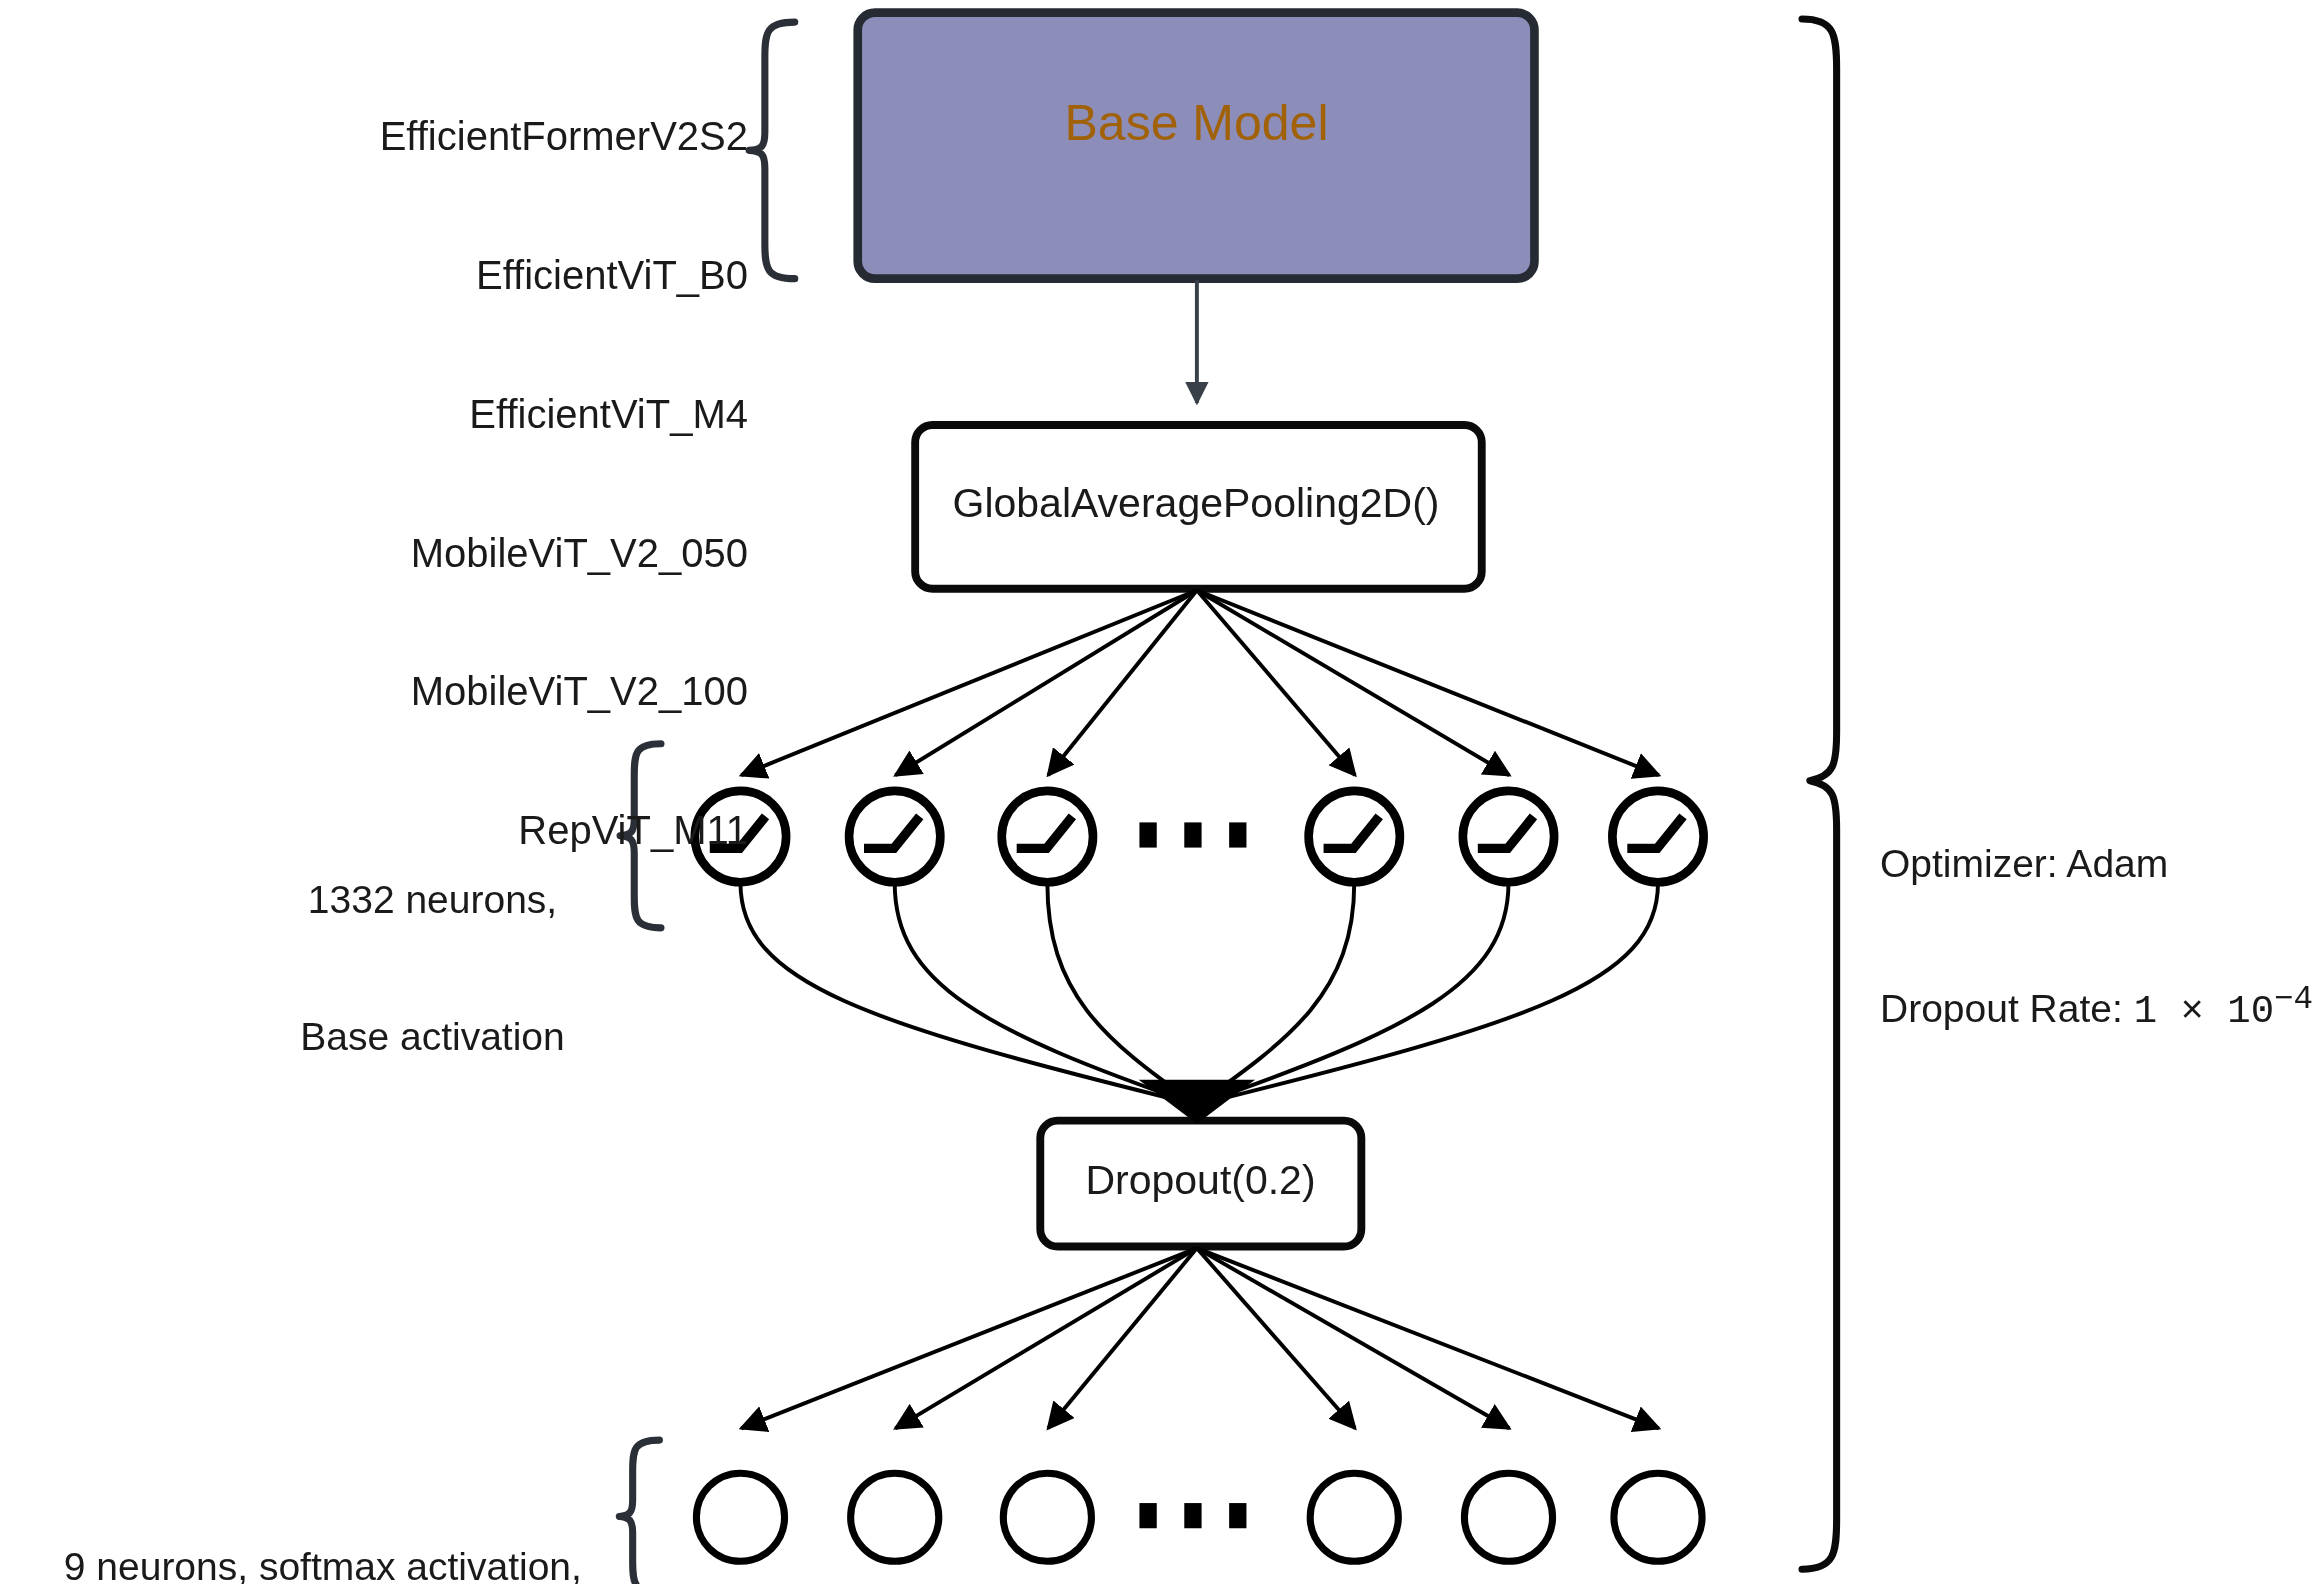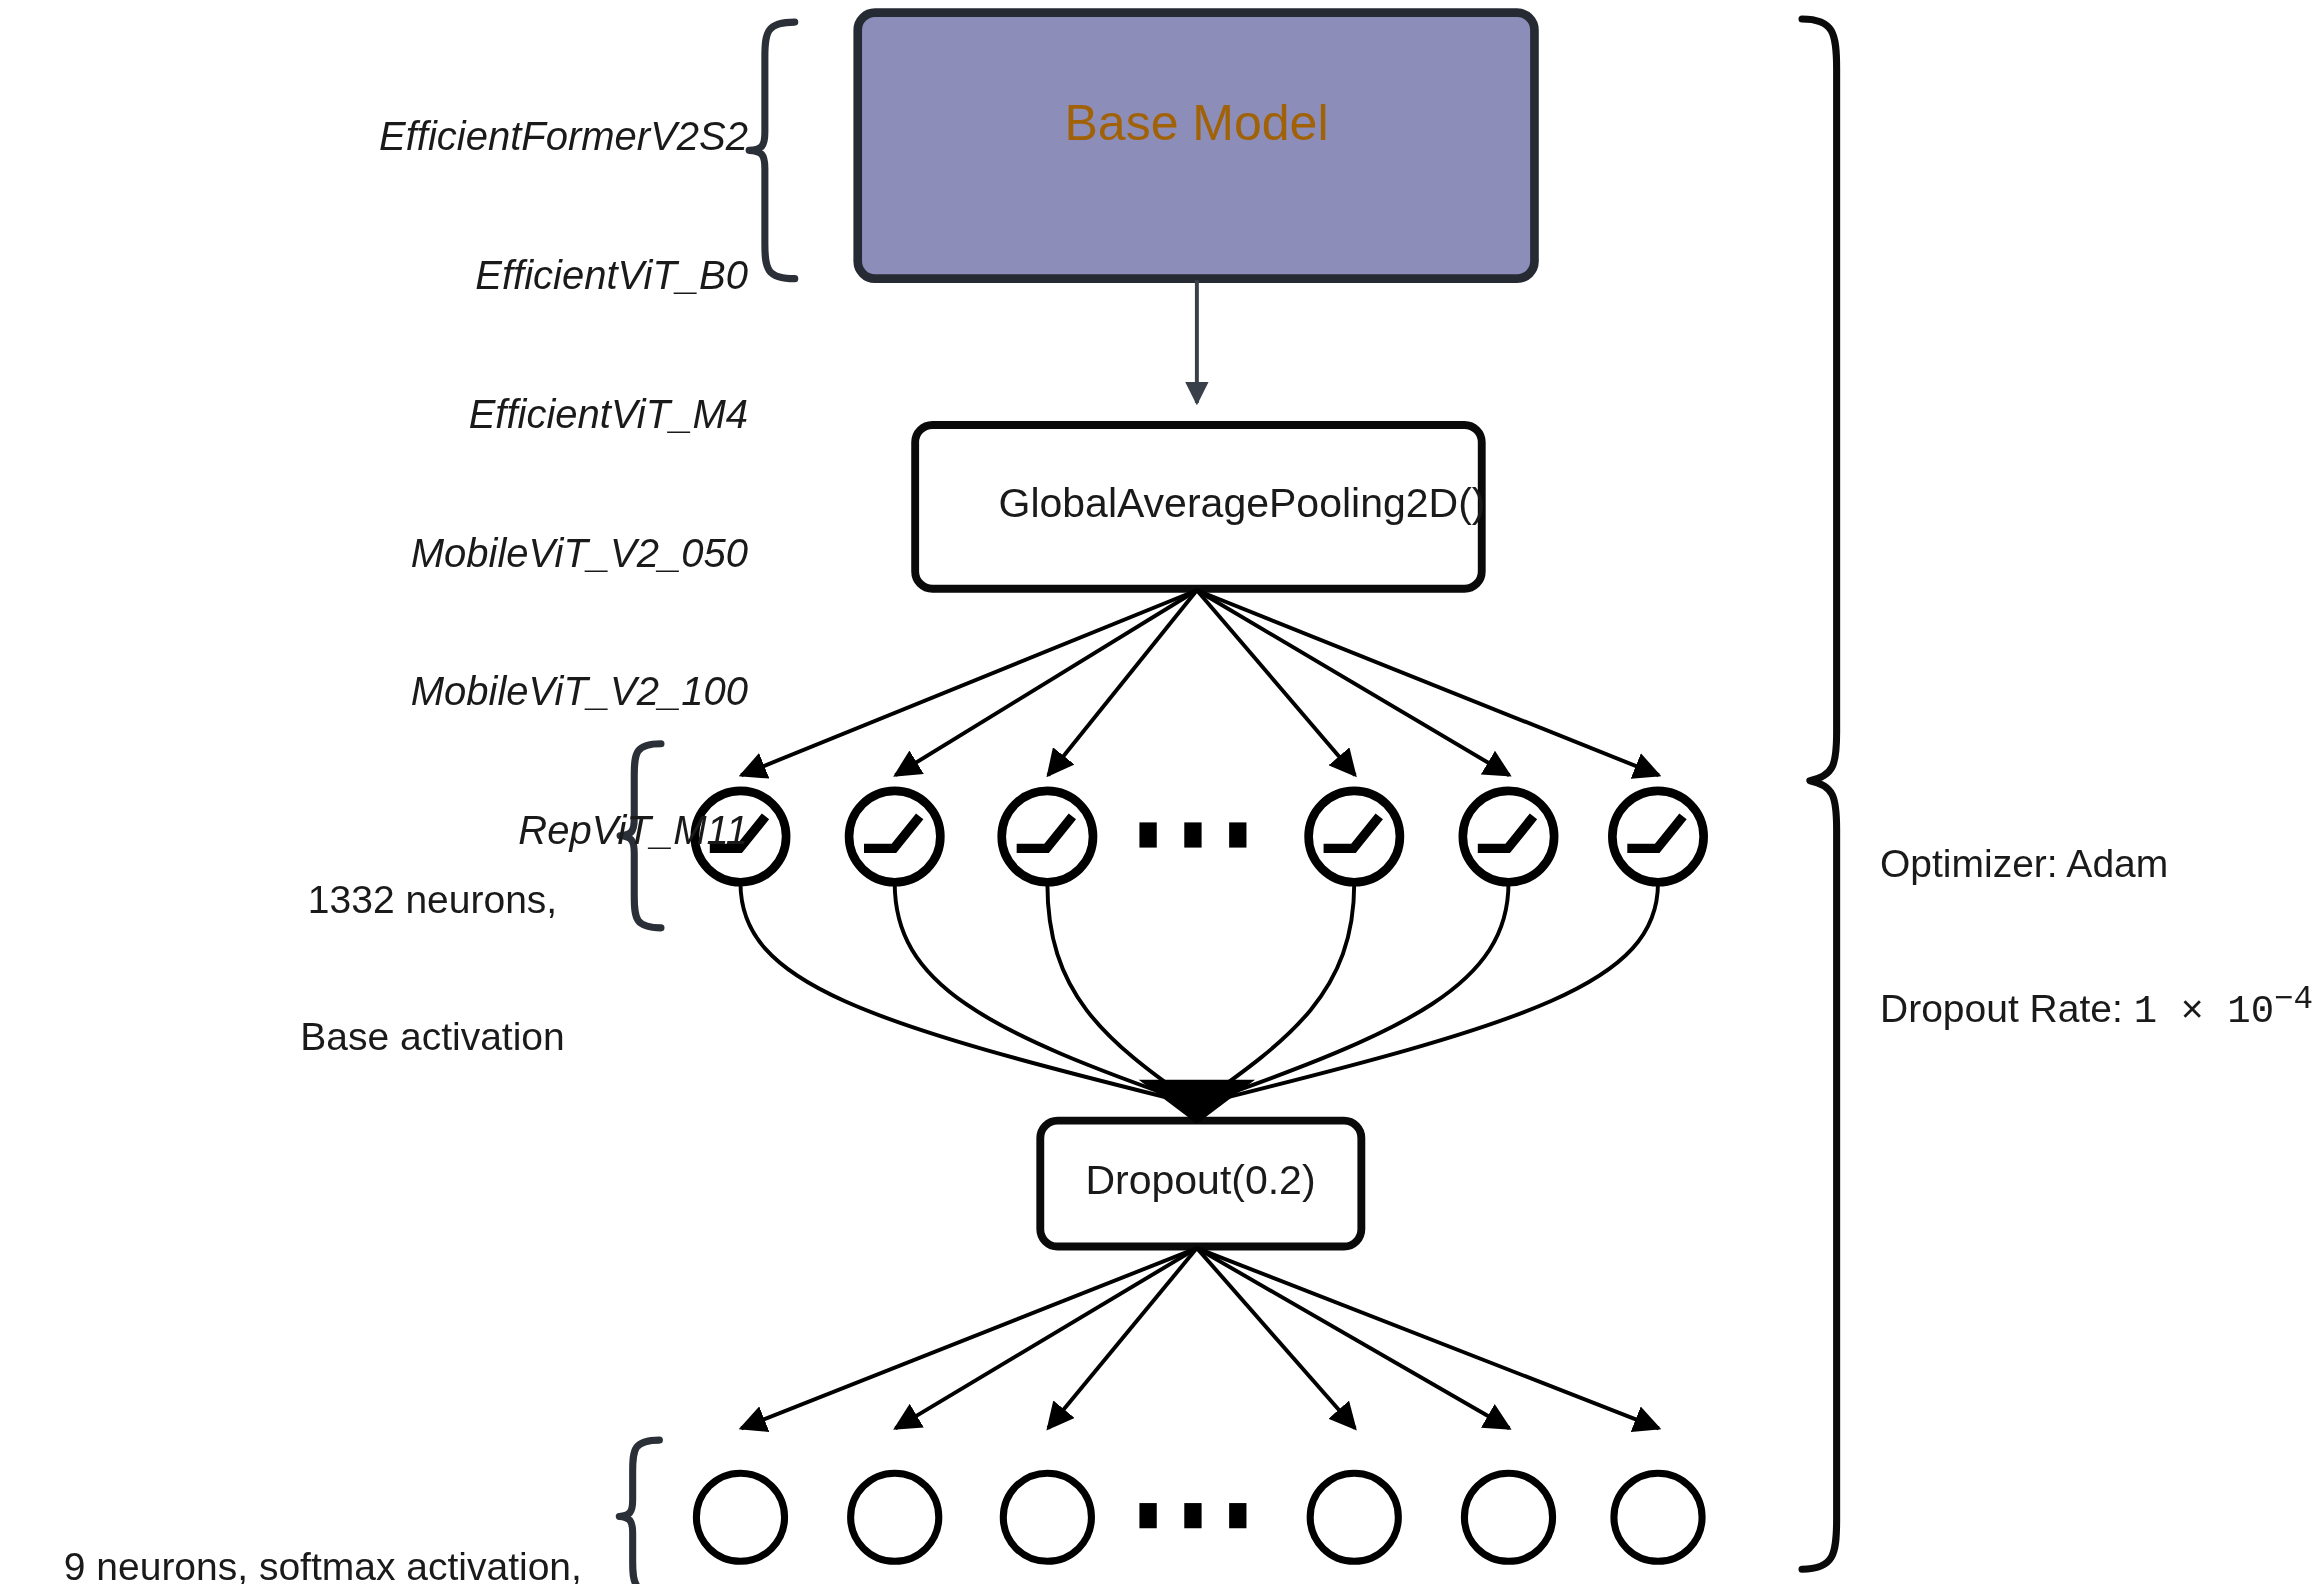--- a/index.html
+++ b/index.html
@@ -32,42 +32,40 @@
     color: #1a1a1a;
     line-height: 1.16;
   }
   
   #model-list {
     left: 315px;
     top: 20.5px;
     width: 433px;
     text-align: right;
     font-size: 40px;
-    font-style: italic;
   }
   #model-list div { height: 46px; }
 
   
   #base-model-label {
     left: 858px;
     top: 94px;
     width: 677px;
     text-align: center;
     font-size: 50px;
     color: #a16207;
   }
 
   
   #gap-label {
     left: 913px;
     top: 480px;
     width: 566px;
     text-align: center;
     font-size: 41px;
-    padding-left: 46px;
   }
 
   
   #dropout-label {
     left: 1039px;
     top: 1157px;
     width: 323px;
     text-align: center;
     font-size: 41px;
   }

